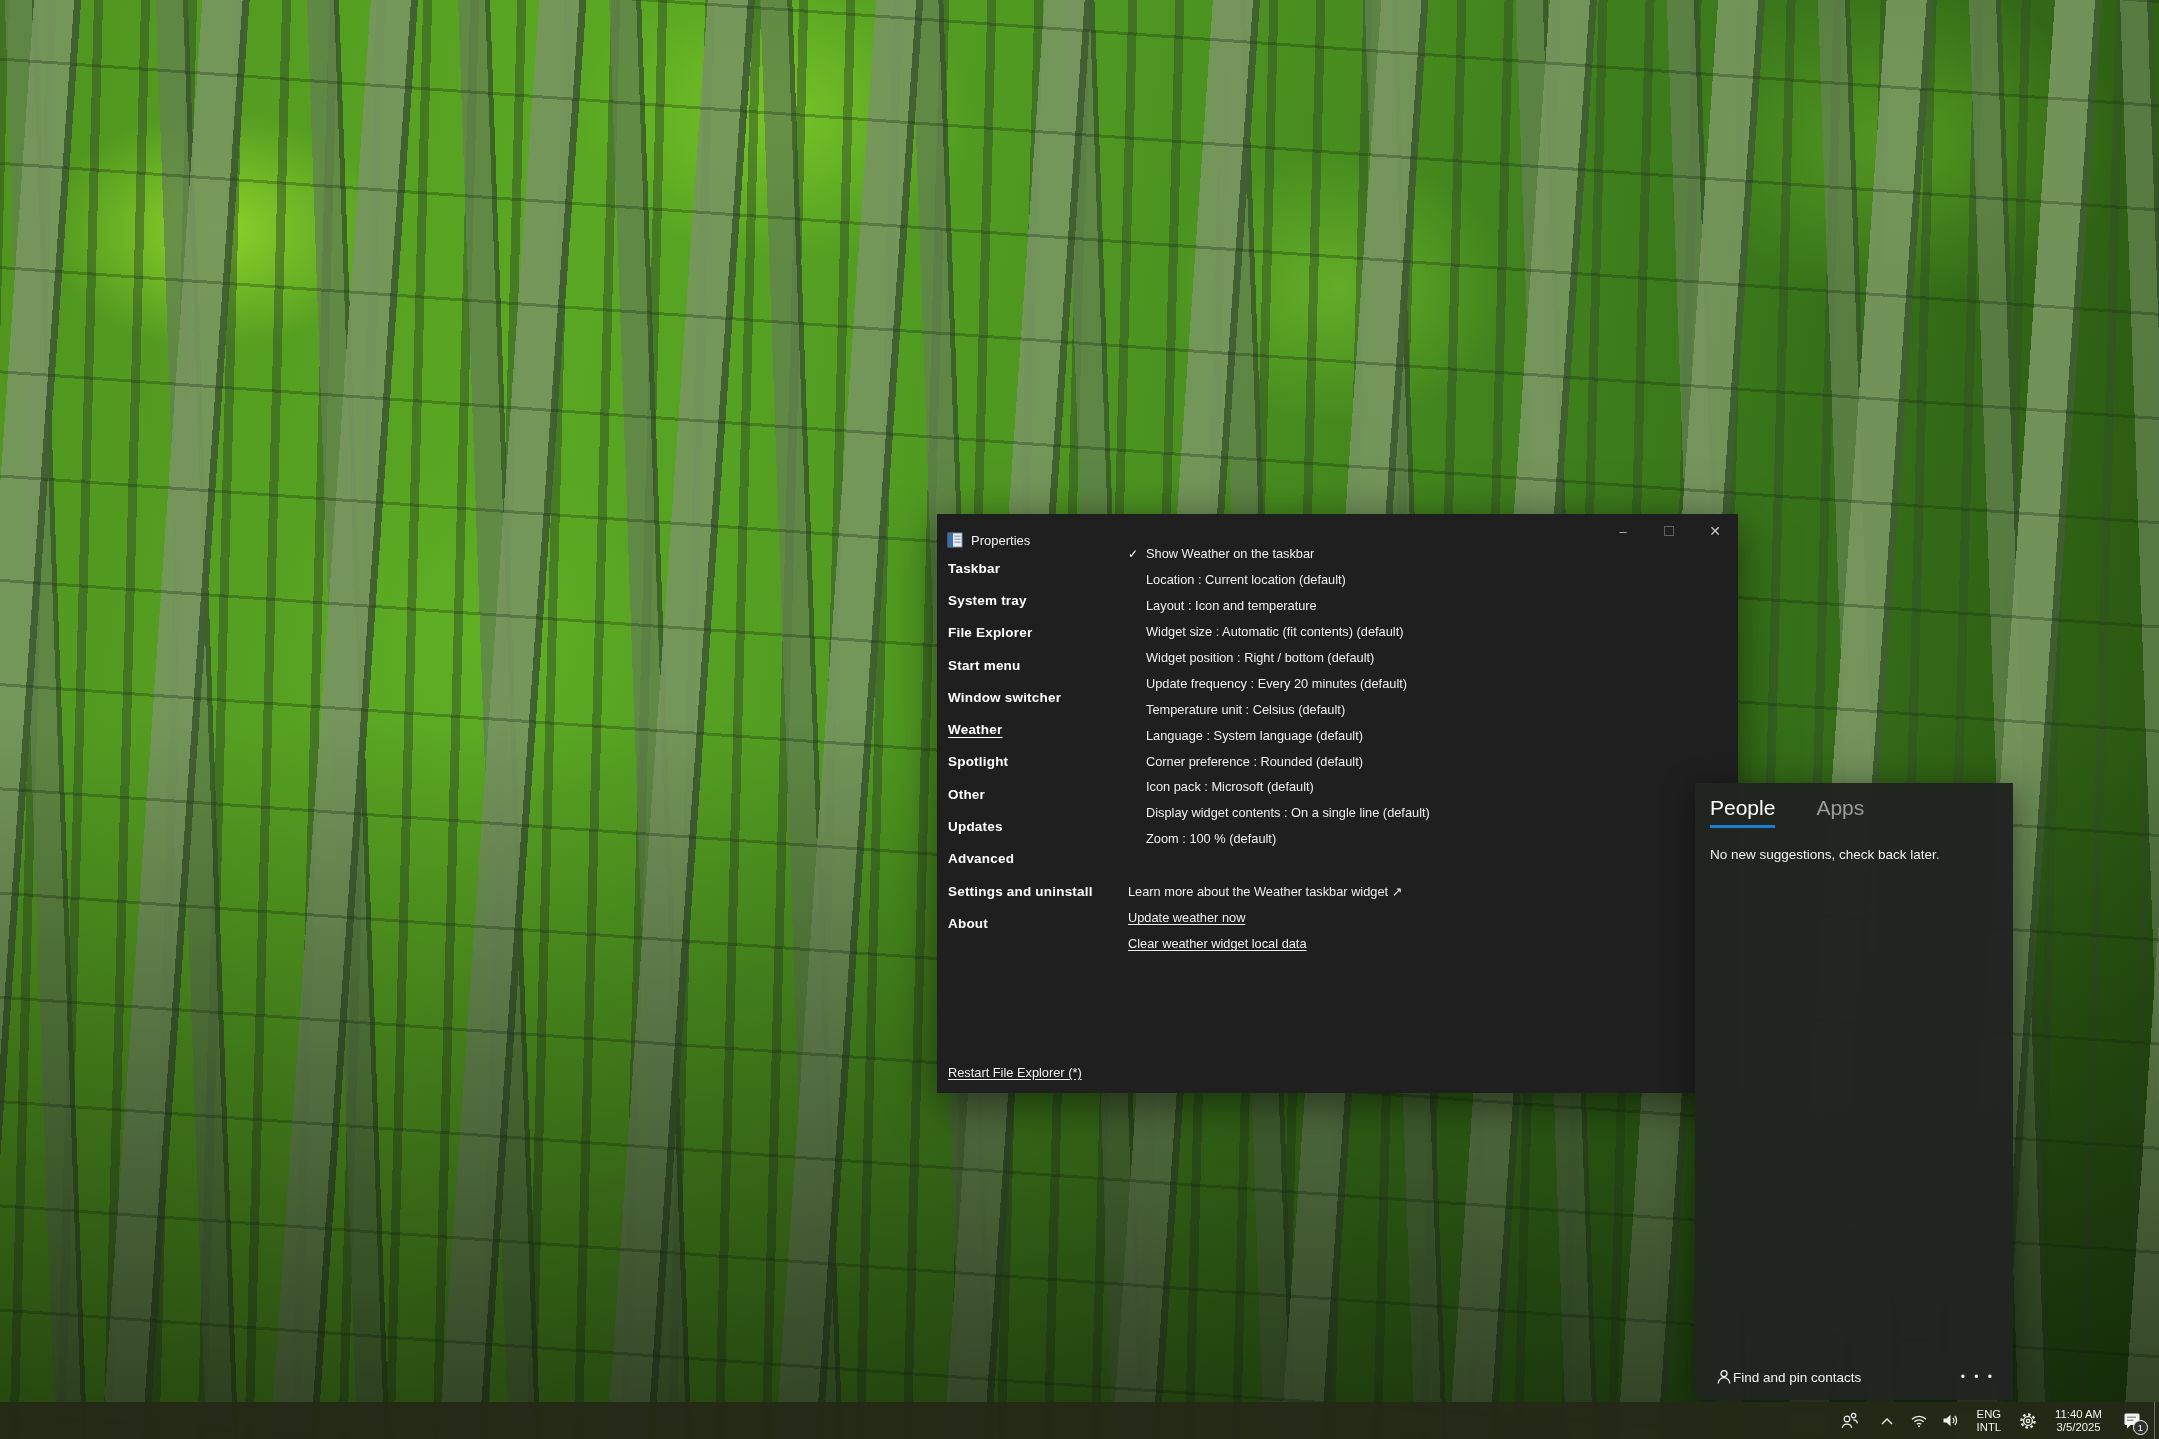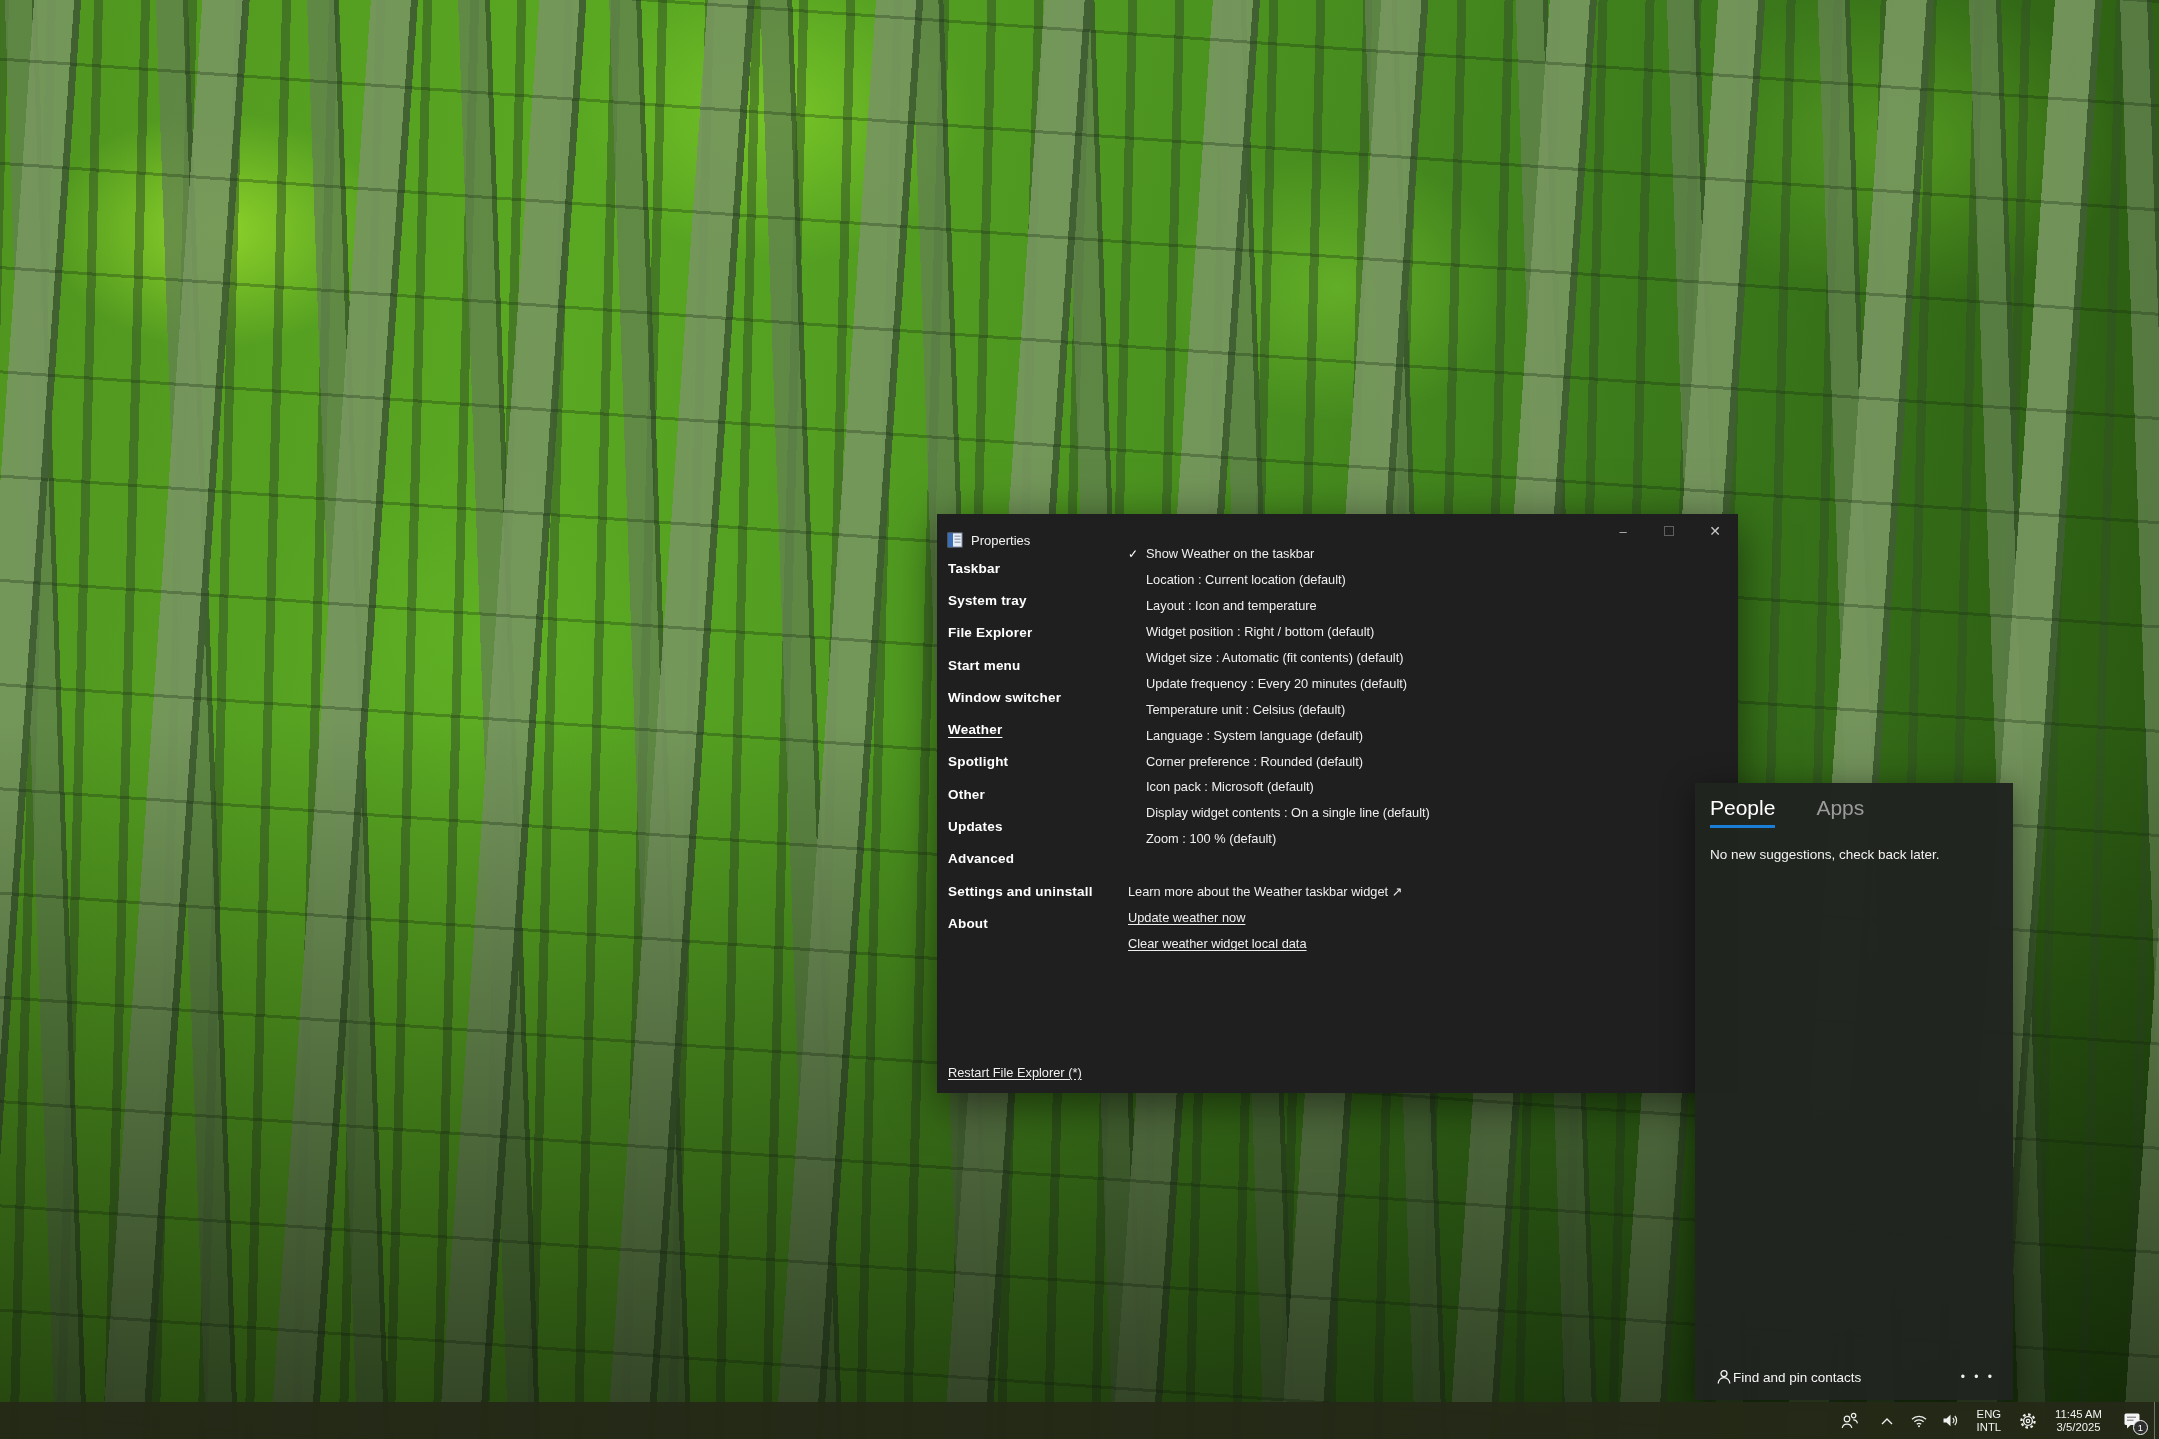--- a/index.html
+++ b/index.html
@@ -138,25 +138,25 @@
         <div class="opt-row">
           <span class="opt-check"></span>
           <span>Location : Current location (default)</span>
         </div>
         <div class="opt-row">
           <span class="opt-check"></span>
           <span>Layout : Icon and temperature</span>
         </div>
         <div class="opt-row">
           <span class="opt-check"></span>
+          <span>Widget size : Automatic (fit contents) (default)</span>
+        </div>
+        <div class="opt-row">
+          <span class="opt-check"></span>
           <span>Widget position : Right / bottom (default)</span>
-        </div>
-        <div class="opt-row">
-          <span class="opt-check"></span>
-          <span>Widget size : Automatic (fit contents) (default)</span>
         </div>
         <div class="opt-row">
           <span class="opt-check"></span>
           <span>Update frequency : Every 20 minutes (default)</span>
         </div>
         <div class="opt-row">
           <span class="opt-check"></span>
           <span>Temperature unit : Celsius (default)</span>
         </div>
         <div class="opt-row">
@@ -255,21 +255,21 @@
       </div>
       <div class="tray-item" style="padding:0 8px;">
         <svg class="icon" width="18" height="18" viewBox="0 0 18 18" fill="none" stroke="#f0f0f0">
           <circle cx="9" cy="9" r="6.6" stroke-width="2.2" stroke-dasharray="2.6 2.55"></circle>
           <circle cx="9" cy="9" r="4.4" stroke-width="1.4"></circle>
           <circle cx="9" cy="9" r="1.7" stroke-width="1.2"></circle>
         </svg>
       </div>
       <div class="tray-item pad">
         <div class="tray-stack clock">
-          <span>11:45 AM</span>
+          <span>11:40 AM</span>
           <span>3/5/2025</span>
         </div>
       </div>
       <div class="tray-item notify-wrap">
         <svg class="icon" width="20" height="19" viewBox="0 0 20 19">
           <rect x="2.5" y="2.5" width="15" height="11.5" rx="1.5" fill="#f5f5f5"></rect>
           <path d="M5 14 v3.4 l3.6 -3.4 z" fill="#f5f5f5"></path>
           <rect x="5" y="5.6" width="9" height="1.3" fill="#8a8a8a"></rect>
           <rect x="5" y="8.6" width="6.5" height="1.3" fill="#8a8a8a"></rect>
         </svg>

